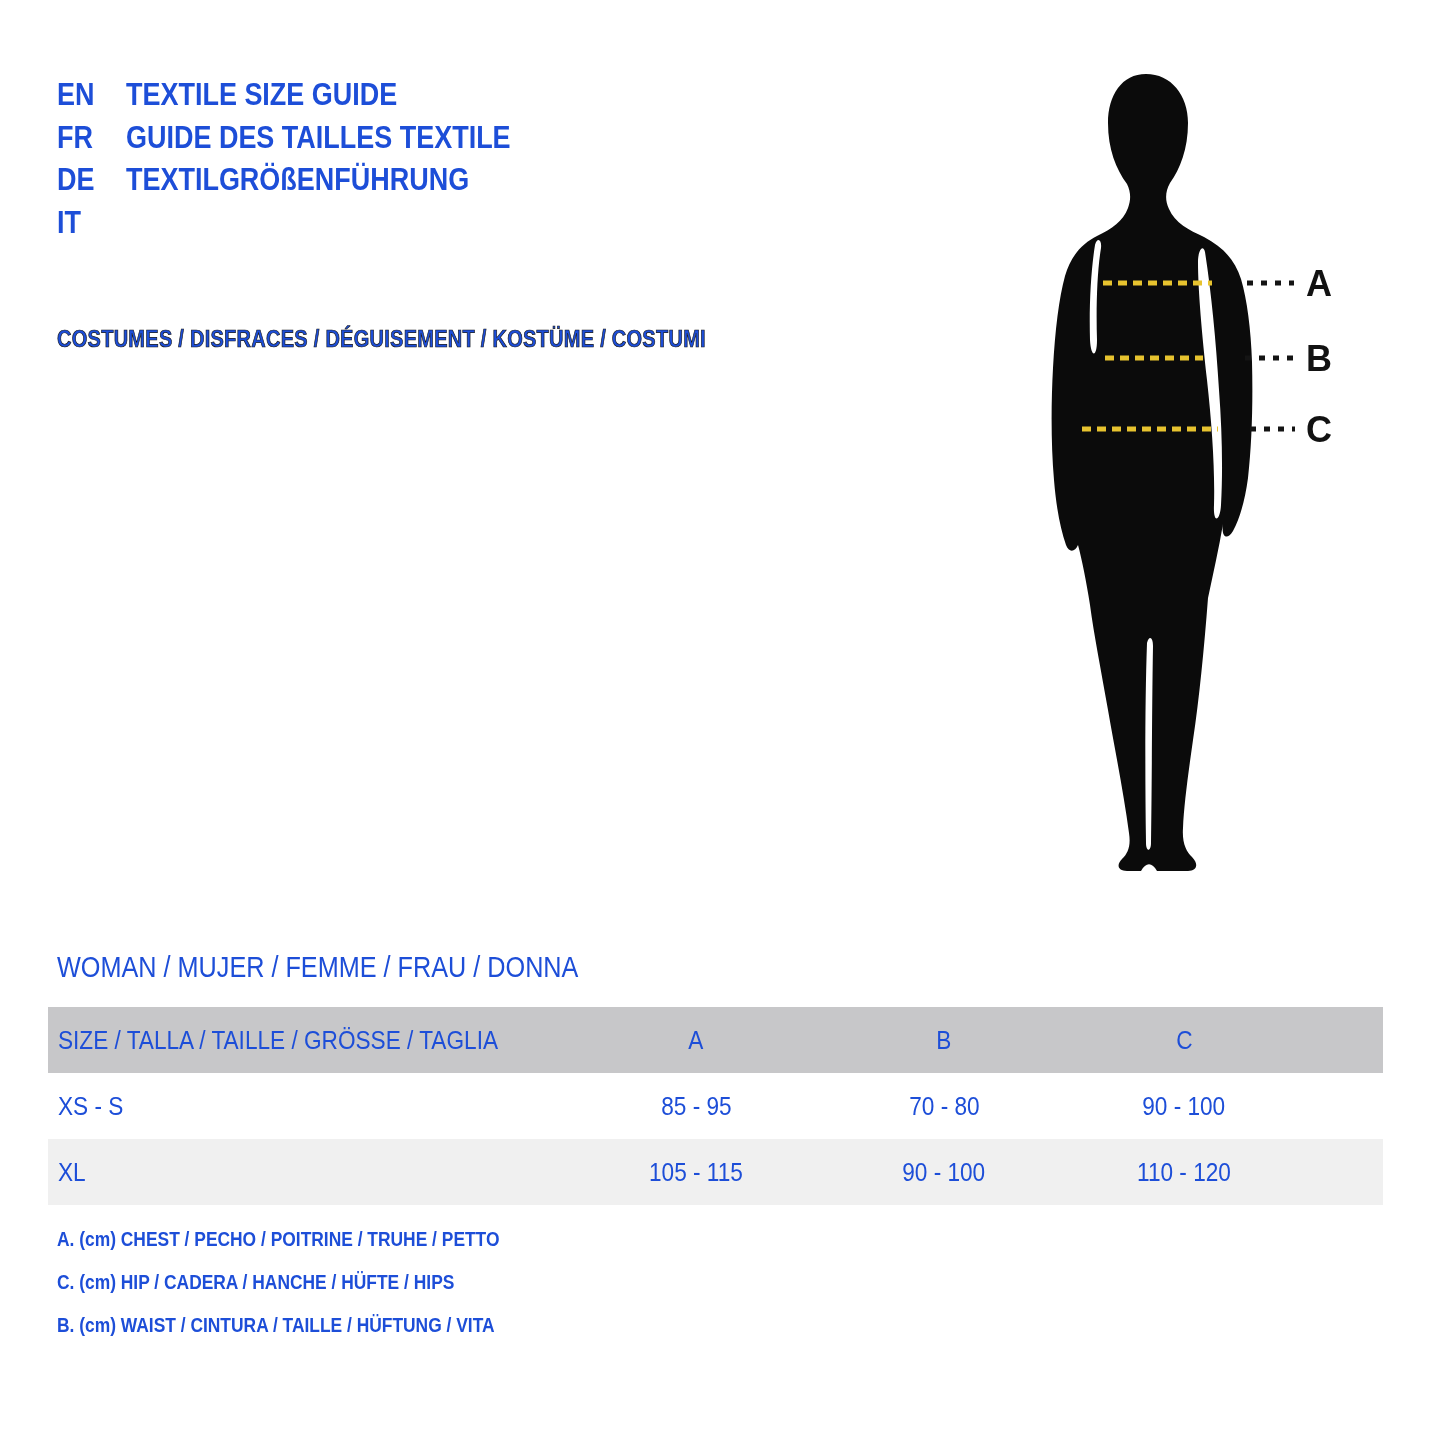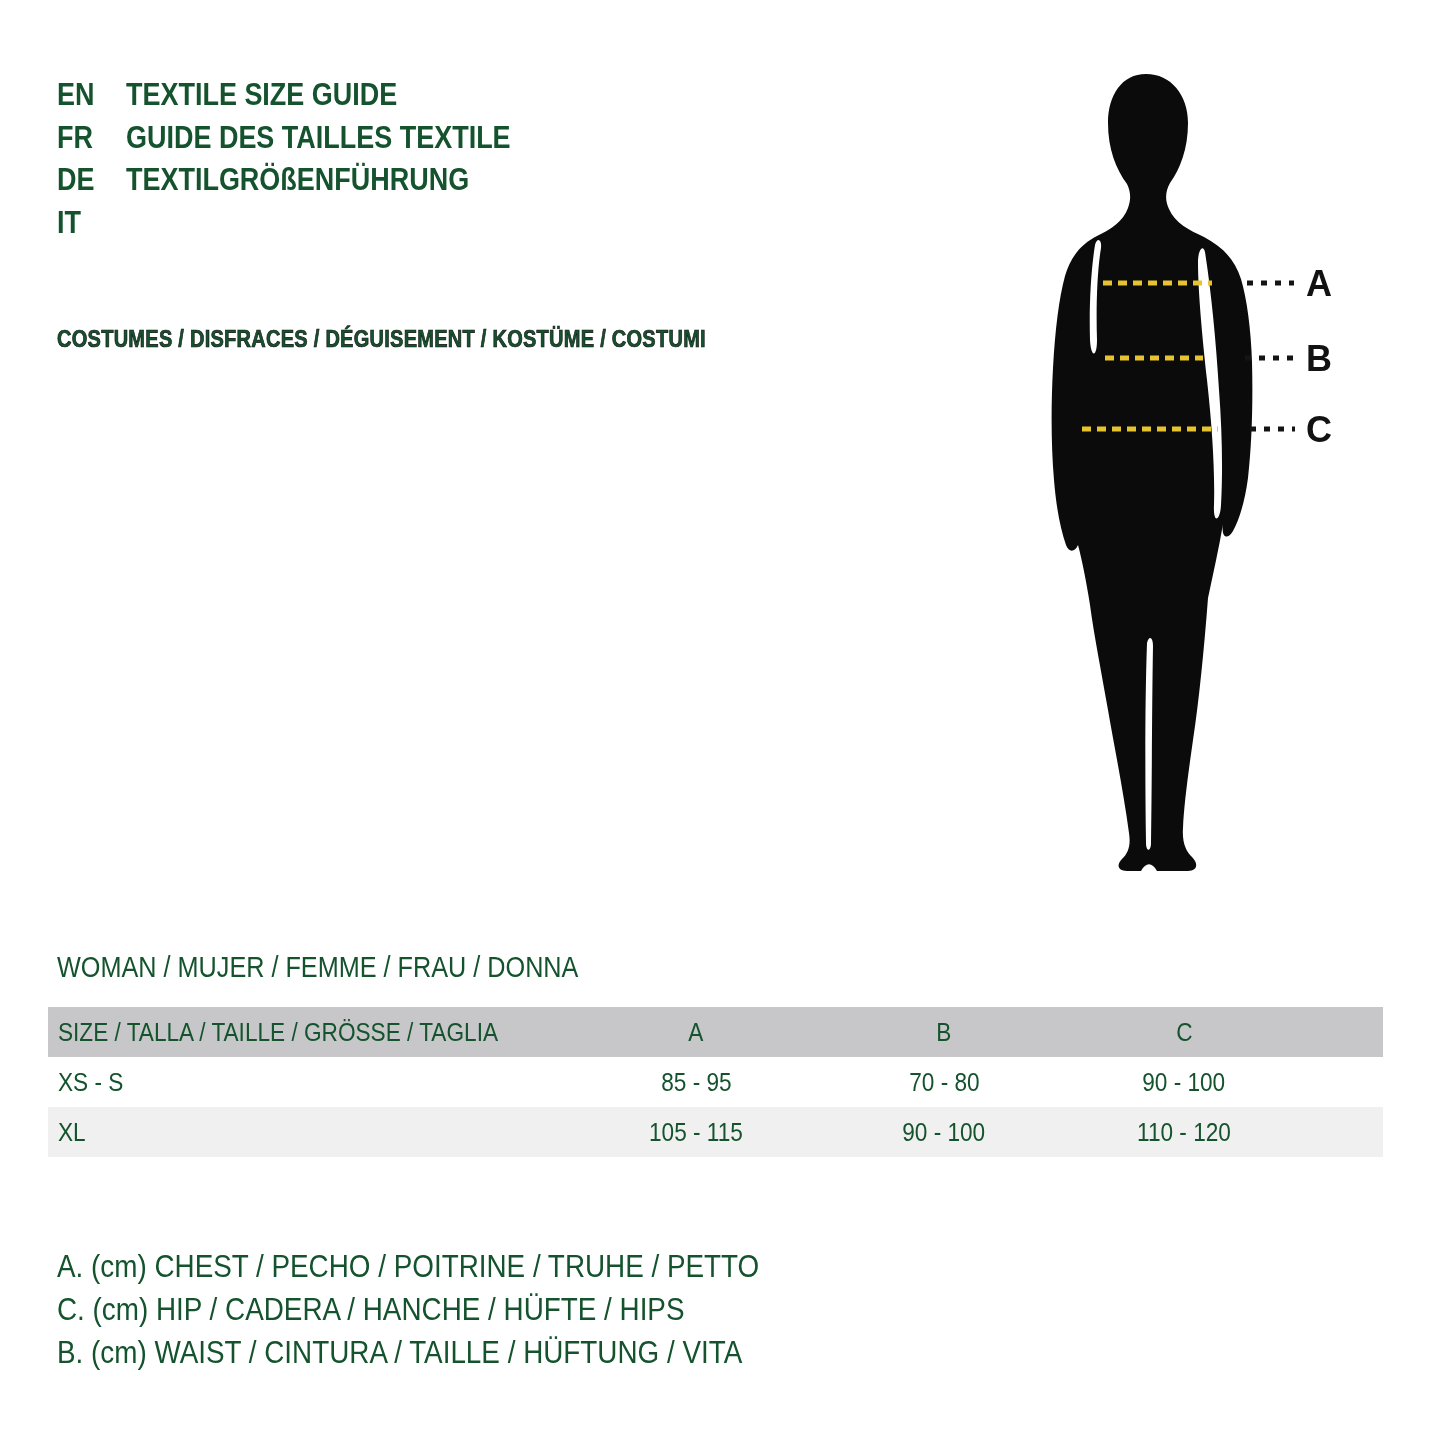--- a/index.html
+++ b/index.html
@@ -1,18 +1,18 @@
 <!DOCTYPE html>
 <html><head>
 <meta charset="utf-8">
 <style>
   html,body { margin:0; padding:0; background:#fff; }
   .page {
     position:relative; width:1445px; height:1444px; background:#ffffff;
-    font-family:"Liberation Sans", sans-serif; color:#14532d; overflow:hidden;
+    font-family:"Liberation Sans", sans-serif; color:#1d4ed8; overflow:hidden;
   }
   
   .cnd   { display:inline-block; transform:scaleX(0.87); transform-origin:0 50%; white-space:nowrap; }
   .cnd-c { display:inline-block; transform:scaleX(0.87); transform-origin:50% 50%; white-space:nowrap; }
 
   
   .lang-list { position:absolute; left:57px; top:74px; }
   .lang-row  { height:42.6px; display:flex; align-items:center; font-size:31px; font-weight:700; }
   .lang-code { width:69px; flex:0 0 69px; }
 
@@ -27,29 +27,29 @@
   .figure text { font-family:"Liberation Sans", sans-serif; font-weight:700; font-size:36px; fill:#121212; }
 
   
   .section-title { position:absolute; left:57px; top:951px; font-size:29px; font-weight:400; }
 
   
   .size-table {
     position:absolute; left:48px; top:1007px; width:1335px;
     border-collapse:collapse; table-layout:fixed; font-size:26px; font-weight:400;
   }
-  .size-table td, .size-table th { height:34px; padding:8px; font-weight:400; vertical-align:middle; }
+  .size-table td, .size-table th { height:34px; padding:16px; font-weight:400; vertical-align:middle; }
   .size-table .c-size { text-align:left; padding-left:10px; }
   .size-table .c-val  { text-align:center; }
   .size-table thead tr { background:#c7c7c9; }
   .size-table tbody tr:nth-child(even) { background:#f0f0f0; }
   .size-table tbody tr:nth-child(odd)  { background:#ffffff; }
 
   
-  .legend { position:absolute; left:57px; top:1245px; font-size:32px; font-weight:400; }
+  .legend { position:absolute; left:57px; top:1218px; font-size:20px; font-weight:700; }
   .legend-row { height:43px; display:flex; align-items:center; }
 </style>
 </head>
 <body>
 
 <div class="page">
 
   <div class="lang-list">
     <div class="lang-row">
       <span class="lang-code"><span class="cnd">EN</span></span>

